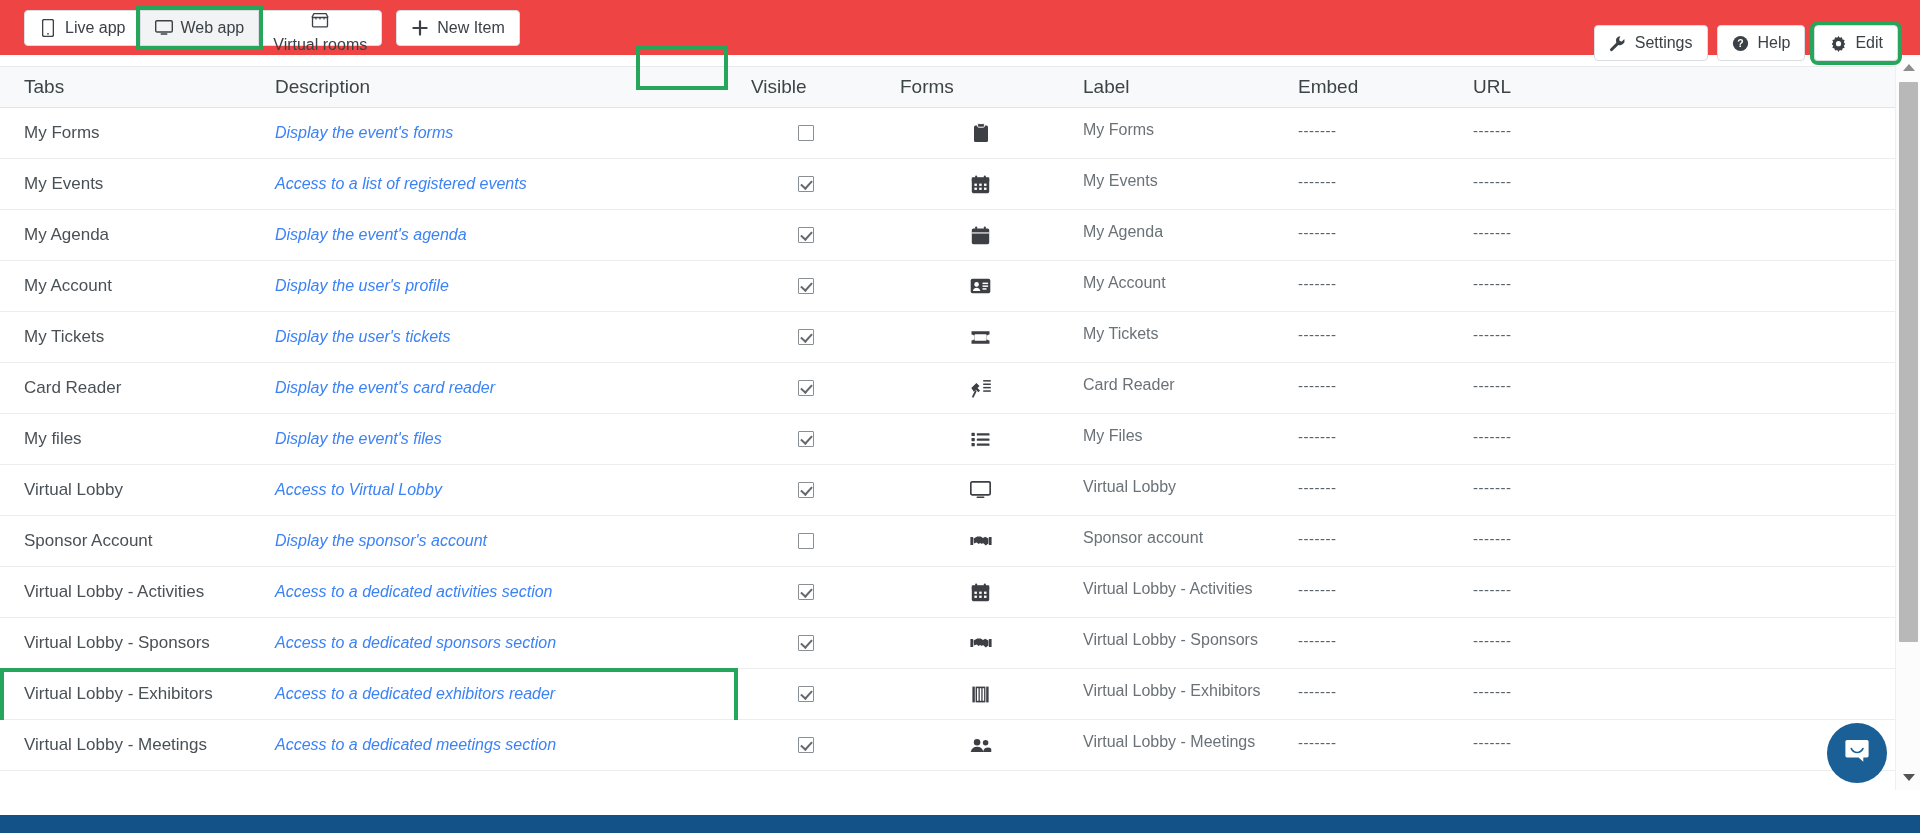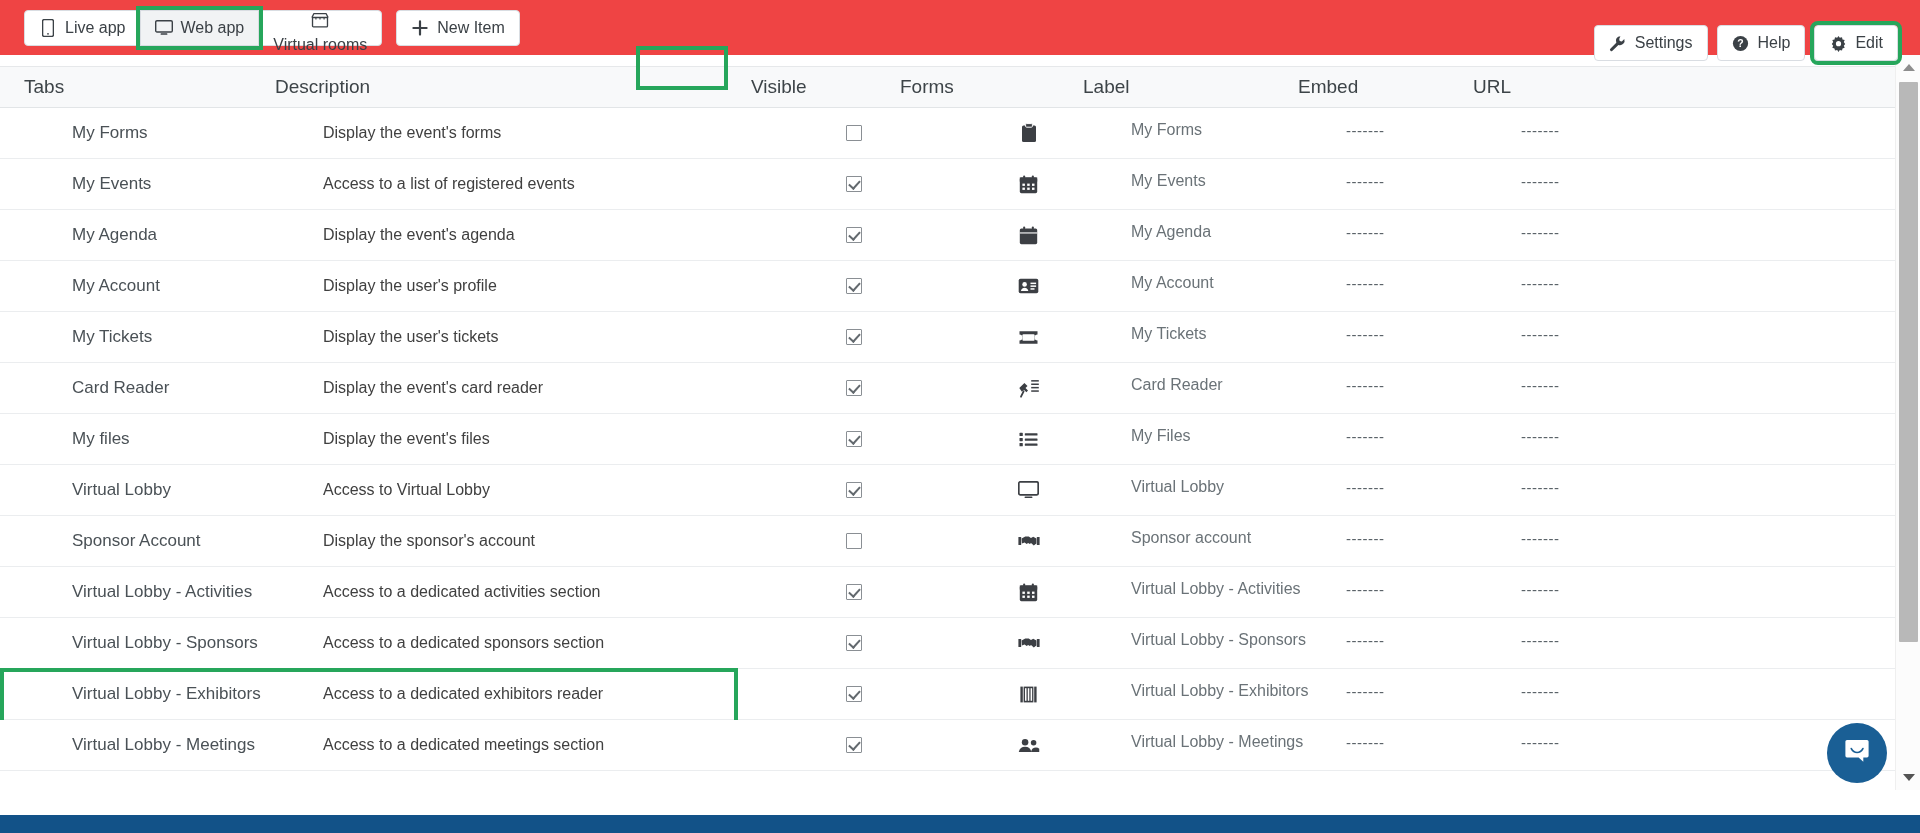--- a/index.html
+++ b/index.html
@@ -119,42 +119,42 @@
     font-weight: 400;
   }
 
   .row {
     display: flex;
     align-items: center;
     height: 51px;
     border-bottom: 1px solid #ebedef;
     background: #ffffff;
     position: relative;
-    padding-left: 48px;
   }
 
   
   .c-tabs   { width: 275px; padding-left: 24px; }
   .c-desc   { width: 458px; }
   .c-vis    { width: 145px; display: flex; justify-content: center; }
   .c-icon   { width: 205px; display: flex; justify-content: center; }
   .c-label  { width: 215px; }
   .c-embed  { width: 175px; }
   .c-url    { width: 180px; }
 
   .thead .c-vis   { justify-content: flex-start; padding-left: 18px; }
   .thead .c-icon  { justify-content: flex-start; padding-left: 22px; }
 
   .cell-tabs {
     font-size: 17px;
     color: #4a5156;
   }
   .cell-desc {
     font-size: 16px;
-    color: #404040;
+    color: #3b82f6;
+    font-style: italic;
   }
   .cell-label {
     font-size: 16px;
     color: #6a7277;
     position: relative;
     top: -3px;
   }
   .cell-dashes {
     font-size: 15px;
     color: #5b6369;

